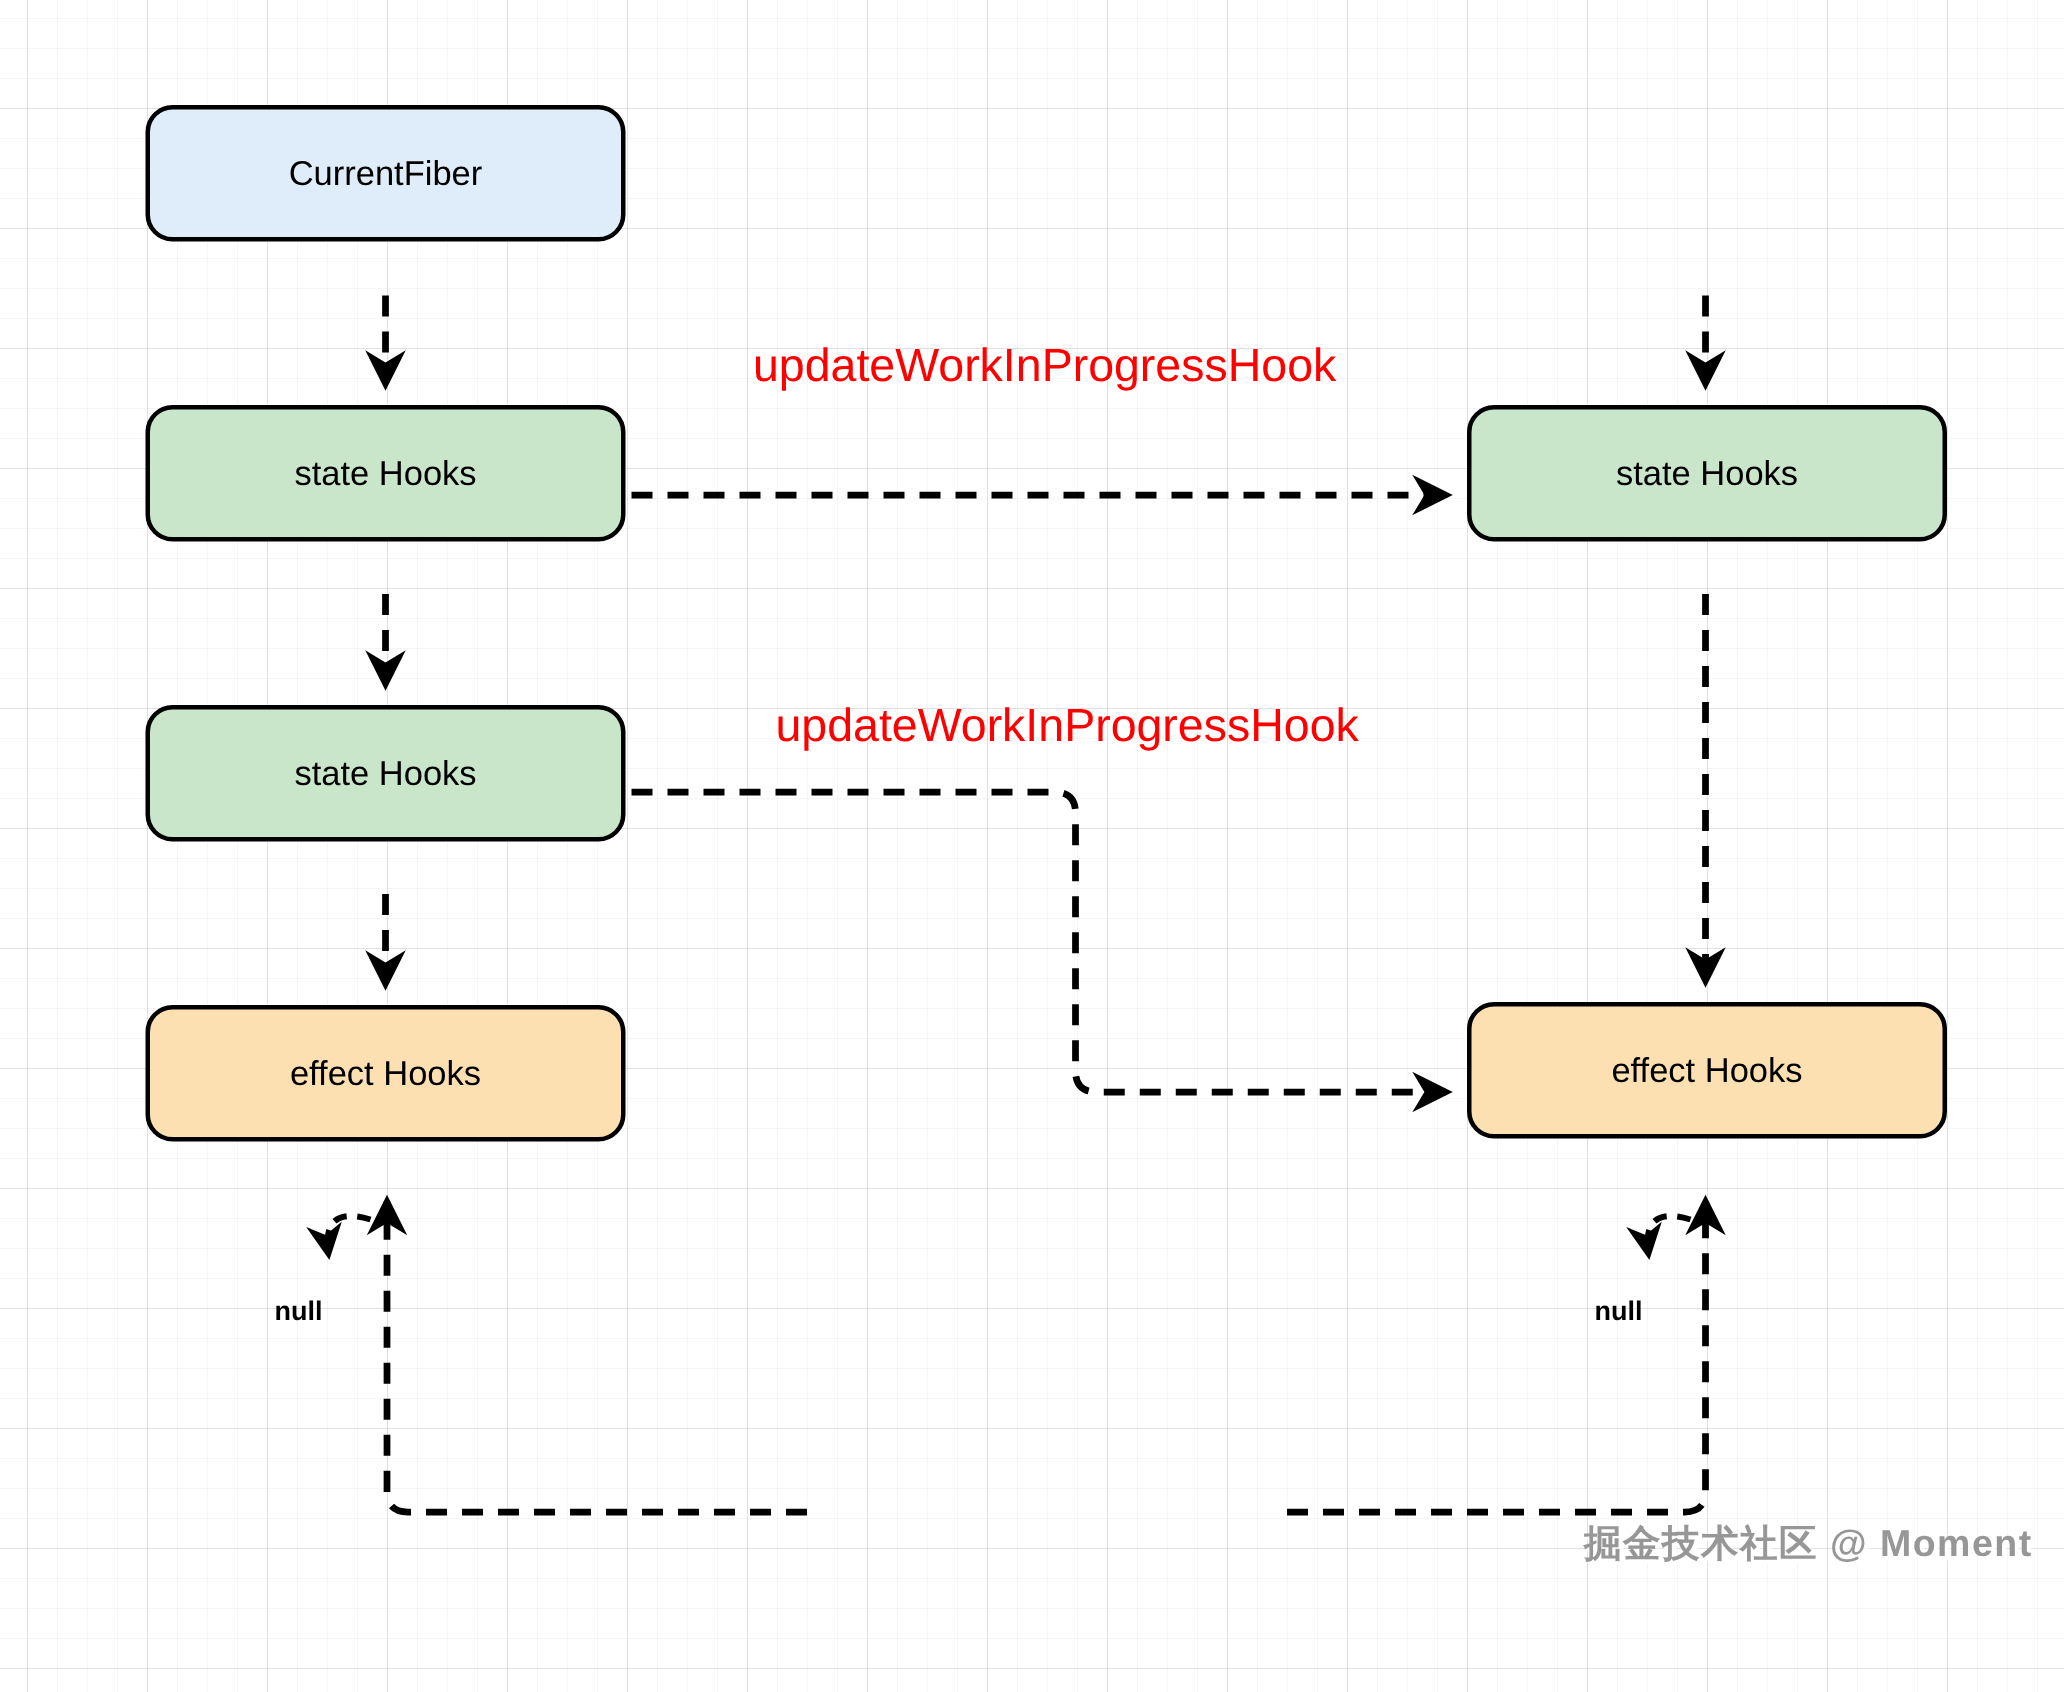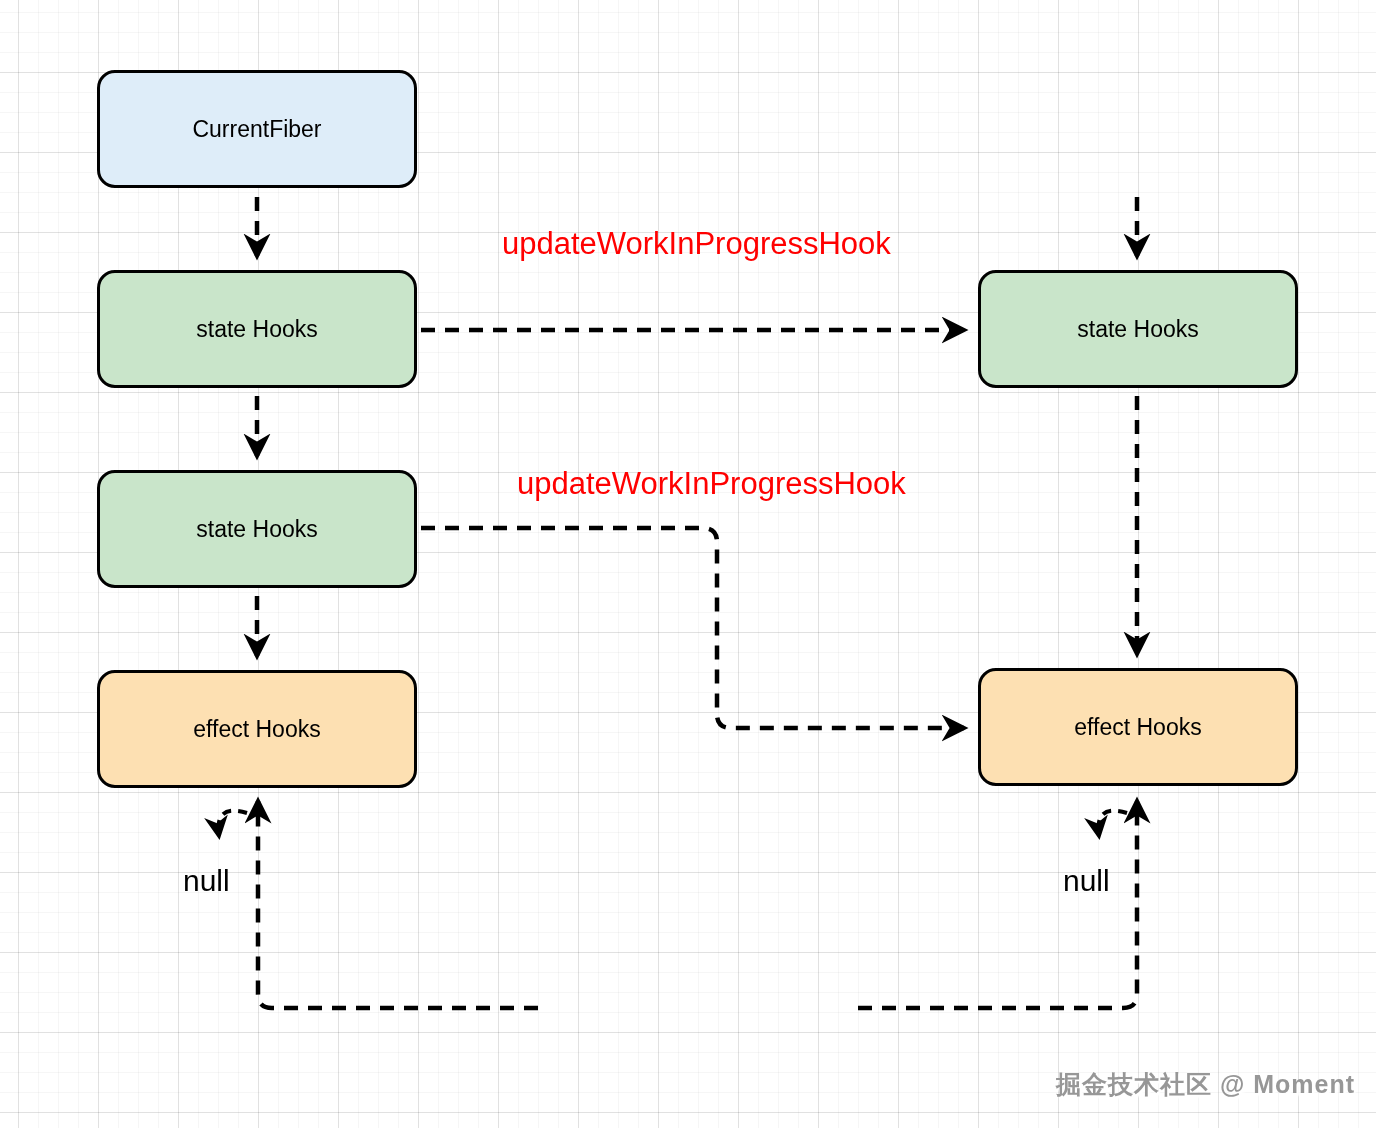--- a/index.html
+++ b/index.html
@@ -12,38 +12,39 @@
       linear-gradient(to right, rgba(0,0,0,0.085) 1px, transparent 1px),
       linear-gradient(to bottom, rgba(0,0,0,0.085) 1px, transparent 1px),
       linear-gradient(to right, rgba(0,0,0,0.035) 1px, transparent 1px),
       linear-gradient(to bottom, rgba(0,0,0,0.035) 1px, transparent 1px);
     background-size:80px 80px,80px 80px,20px 20px,20px 20px;
     background-position:18px 72px,18px 72px,18px 12px,18px 12px;
     overflow:hidden;
   }
   .node{
     position:absolute;
-    width:320px;height:118px;
+    width:320px;height:91px;
     box-sizing:border-box;
     border:3.5px solid #000;
     border-radius:18px;
     display:flex;align-items:center;justify-content:center;
     font-size:23px;color:#000;
     z-index:2;
   }
   .edge-label{
     position:absolute;
     font-size:31px;
     white-space:nowrap;
     z-index:3;
   }
   .null-label{
     position:absolute;
-    font-size:30px;color:#000;
+    font-size:18px;color:#000;
     z-index:3;
+    font-weight:bold;
   }
   .watermark{
     position:absolute;
     font-size:25px;
     font-weight:600;
     letter-spacing:1px;
     color:#979797;
     text-shadow:2px 2px 1px #ffffff, 3px 3px 2px rgba(255,255,255,0.9);
     z-index:4;
     white-space:nowrap;
@@ -93,15 +94,15 @@
 
 
   <div class="edge-label" style="left: 502px; top: 226px; color: rgb(255, 0, 0);">updateWorkInProgressHook</div>
 
   <div class="edge-label" style="left: 517px; top: 466px; color: rgb(255, 0, 0);">updateWorkInProgressHook</div>
 
   <div class="null-label" style="left:183px;top:864px;">null</div>
 
   <div class="null-label" style="left:1063px;top:864px;">null</div>
 
-  <div class="watermark" style="left:1056px;top:1068px;">掘金技术社区 @ Moment</div>
+  <div class="watermark" style="left:1056px;top:1012px;">掘金技术社区 @ Moment</div>
 
 </div>
 
 </body></html>

